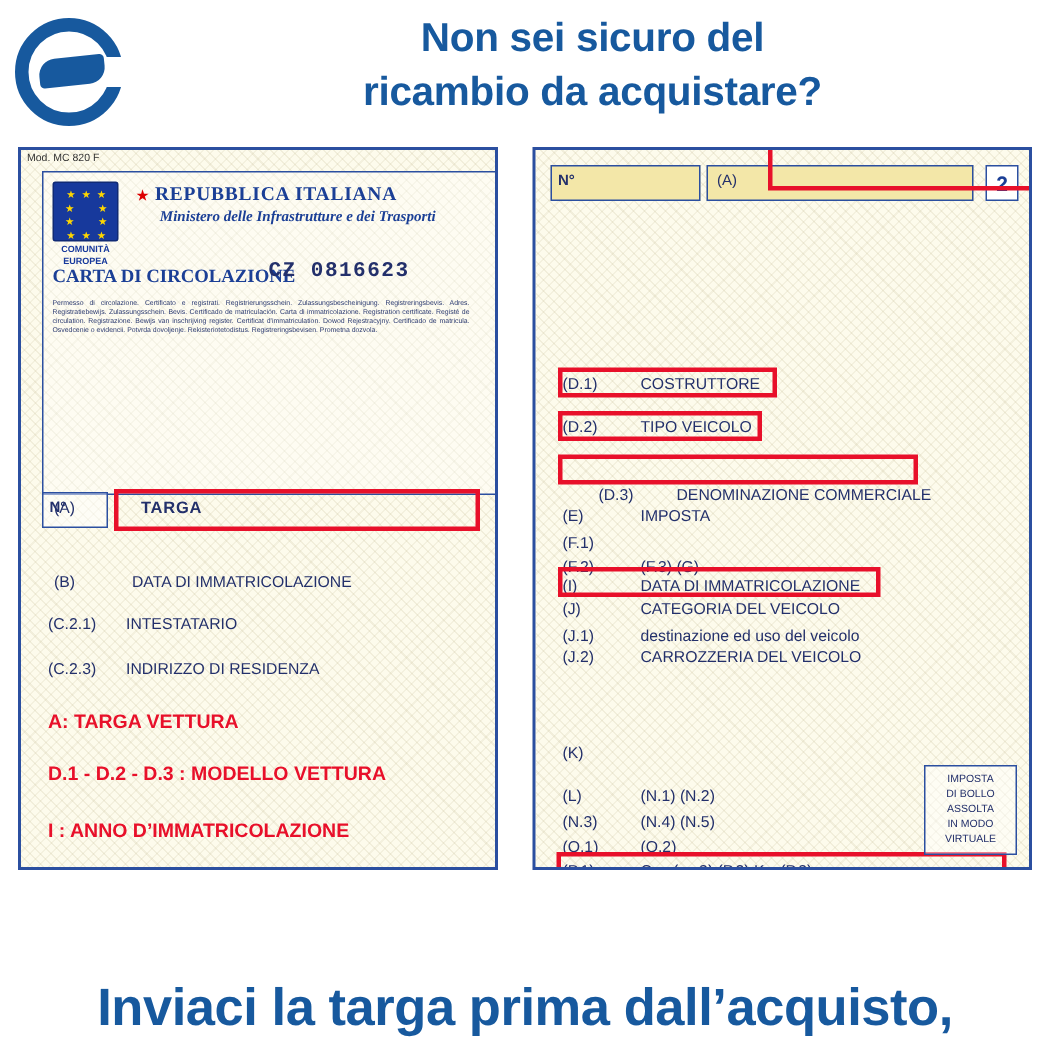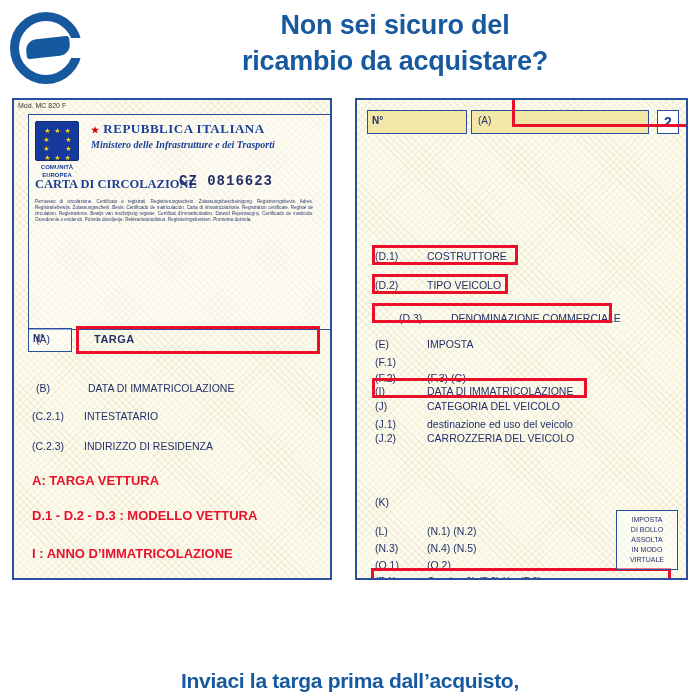--- a/index.html
+++ b/index.html
@@ -41,21 +41,21 @@
     font-size:27px;
     font-weight:bold;
     line-height:1.33;
     letter-spacing:-0.2px;
   }
   
   #footer {
     position:absolute; left:0; bottom:6px; width:700px;
     text-align:center;
     color:#17599e;
-    font-size:21px;
+    font-size:35px;
     font-weight:bold;
     line-height:1.3;
     letter-spacing:-0.3px;
   }
   
   .doc {
     position:absolute;
     background:#fdfbec;
     border:2px solid #2b4fa0;
     overflow:hidden;
@@ -101,20 +101,21 @@
     position:absolute; left:62px; top:6px; width:200px;
     color:#1b3f96; font-size:13px; font-weight:bold;
     font-family:"Liberation Serif", serif;
     letter-spacing:.5px;
   }
   .rep-star { color:#d00; font-size:9px; }
   #min-line1 {
     position:absolute; left:62px; top:24px; width:215px;
     color:#1b3f96; font-size:10px; font-style:italic; font-weight:bold;
     font-family:"Liberation Serif", serif;
+    text-align:center;
   }
   #min-line2 {
     position:absolute; left:62px; top:38px; width:225px;
     color:#23306b; font-size:7.5px; font-family:"Liberation Serif", serif;
     line-height:9px;
   }
   #box-1 {
     position:absolute; right:6px; top:6px; width:22px; height:22px;
     border:1px solid #2b4fa0; background:#fff;
     color:#1b3f96; font-size:14px; font-weight:bold;
@@ -262,21 +263,21 @@
   <div class="ln" style="left:18px; top:150px;">
     <span class="code">(D.1)</span><span>COSTRUTTORE</span>
   </div>
   <div class="hl" style="left:15px; top:145px; width:146px; height:20px;"></div>
 
   <div class="ln" style="left:18px; top:179px;">
     <span class="code">(D.2)</span><span>TIPO VEICOLO</span>
   </div>
   <div class="hl" style="left:15px; top:174px; width:136px; height:20px;"></div>
 
-  <div class="ln" style="left:18px; top:212px;padding-left:24px;">
+  <div class="ln" style="left:18px; top:224px;padding-left:24px;">
     <span class="code">(D.3)</span><span>DENOMINAZIONE COMMERCIALE</span>
   </div>
   <div class="hl" style="left:15px; top:203px; width:240px; height:20px;"></div>
 
   <div class="ln" style="left:18px; top:238px;">
     <span class="code">(E)</span><span>IMPOSTA</span>
   </div>
   <div class="ln" style="left:18px; top:256px;">
     <span class="code">(F.1)</span><span></span>
   </div>

